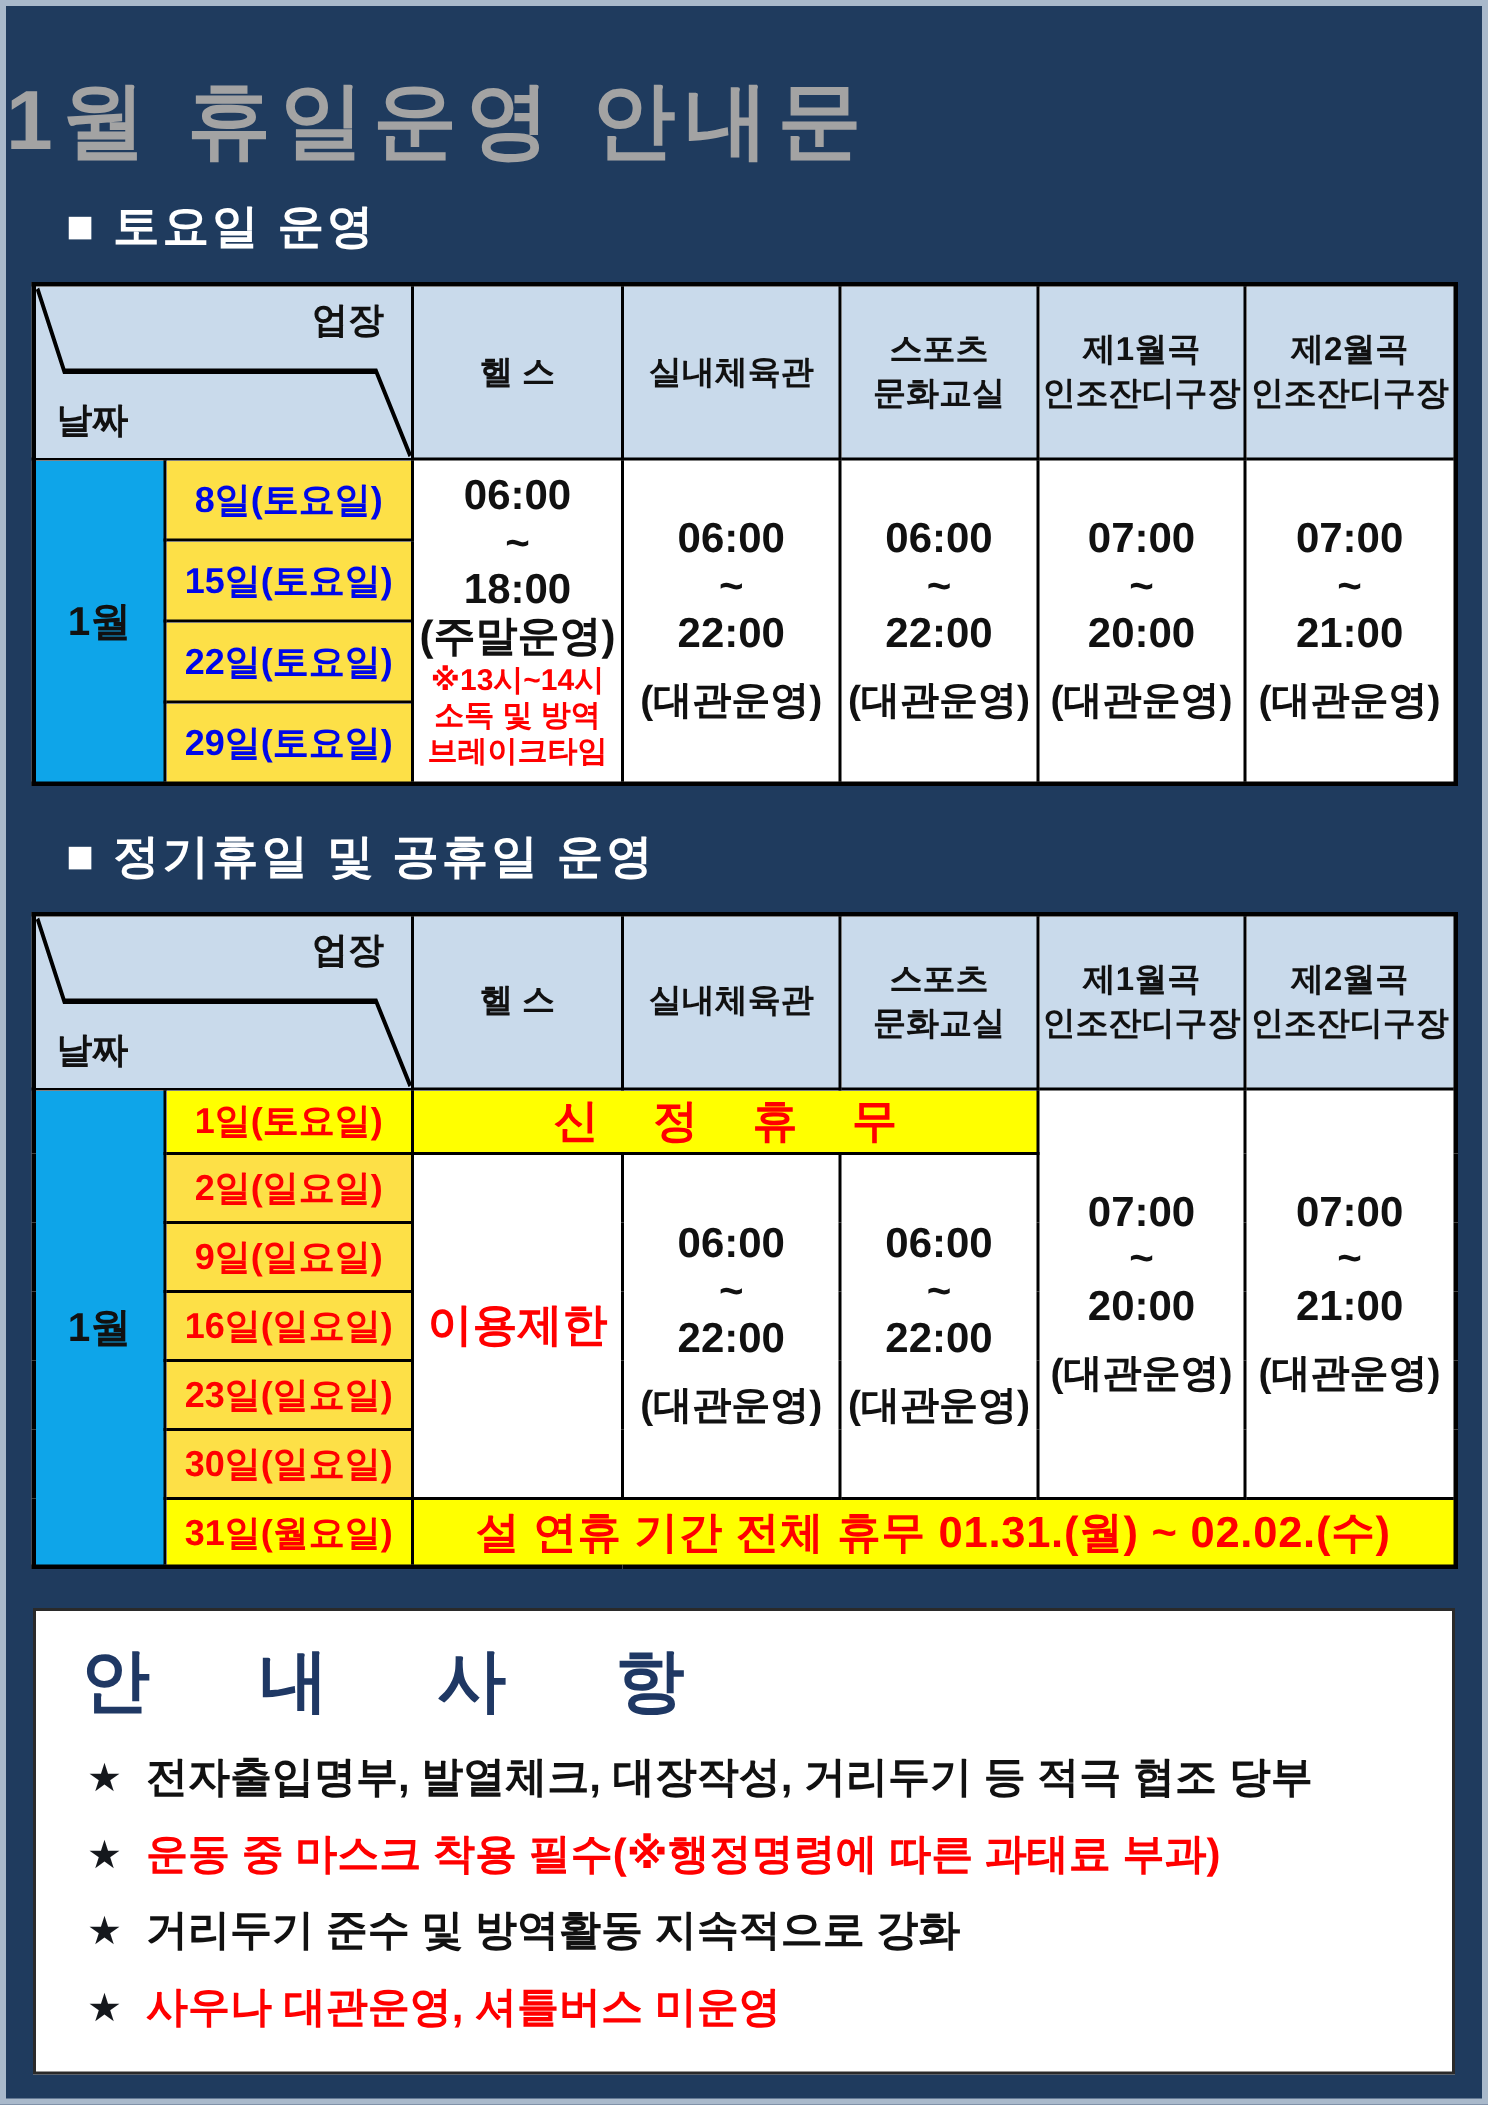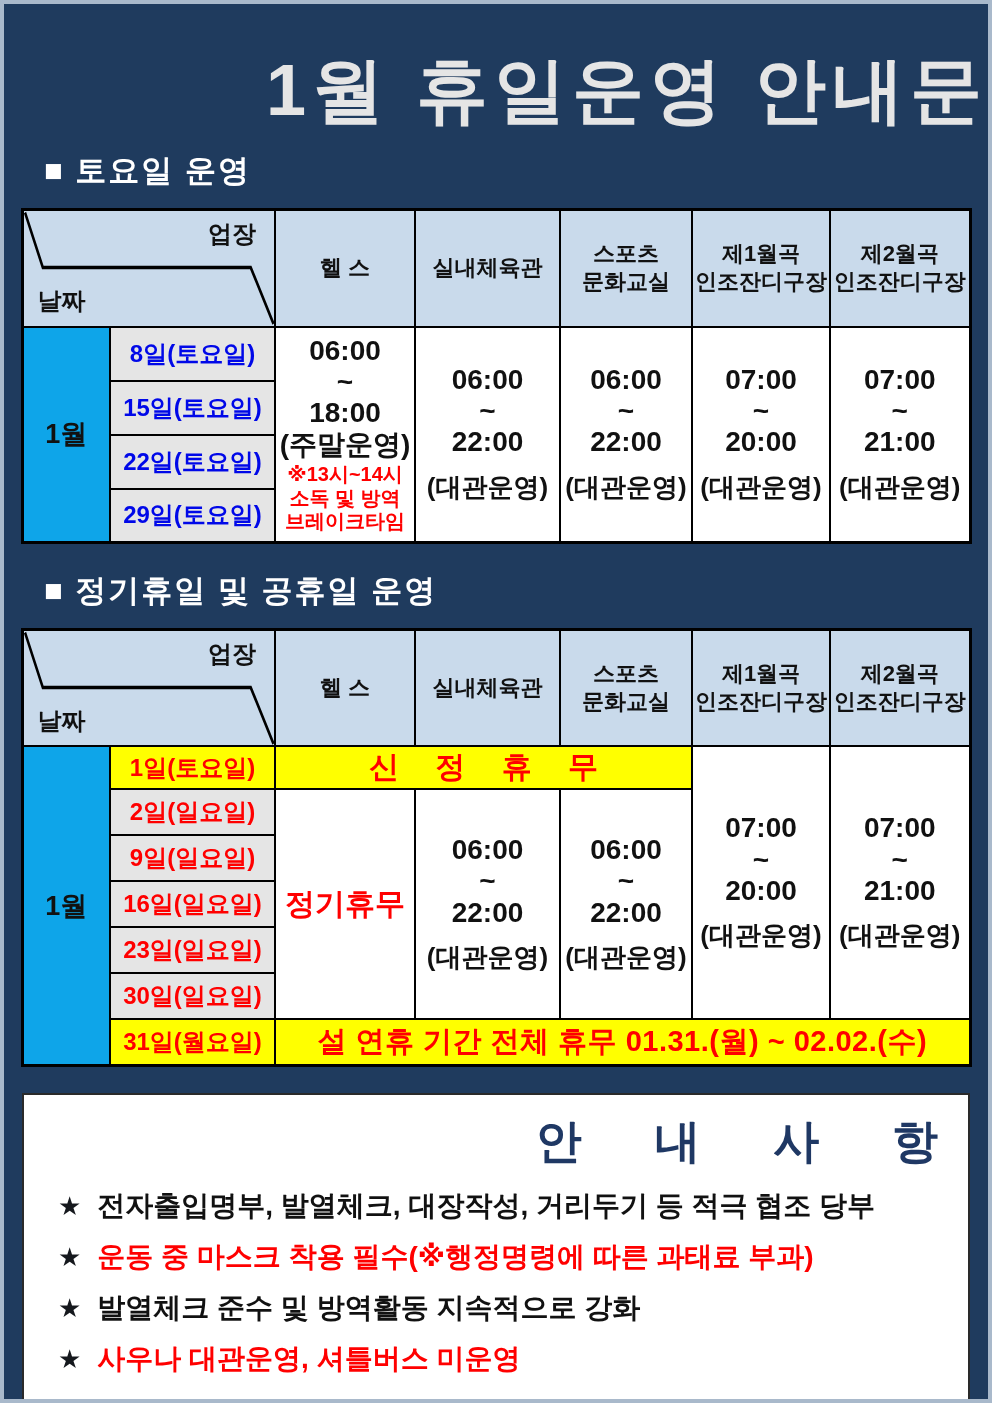--- a/index.html
+++ b/index.html
@@ -3,61 +3,61 @@
 <meta charset="utf-8">
 <style>
   html,body { margin:0; padding:0; }
   .page {
     position:relative; width:992px; height:1403px; box-sizing:border-box;
     background:#1F3B5E; overflow:hidden;
     border:4px solid #A9B9CB;
     font-family:"Liberation Sans","DejaVu Sans",sans-serif;
   }
   .title {
-    margin-top:40px; text-align:right; color:#e5e5e5;
-    font-size:72px; font-weight:900; letter-spacing:6px; line-height:1.28;
+    margin-top:40px; text-align:left; color:#a3a3a3;
+    font-size:56px; font-weight:900; letter-spacing:6px; line-height:1.28;
   }
   .section-heading {
     margin:14px 0 0 40px; color:#FFFFFF; font-size:31px; font-weight:800; letter-spacing:2px;
   }
   table.sched {
     border-collapse:collapse; table-layout:fixed; width:948px;
     margin:16px auto 0; border:3px solid #000; background:#FFFFFF;
   }
   .sched th, .sched td {
     border:2px solid #000; text-align:center; vertical-align:middle; padding:0; overflow:hidden;
   }
   .sched th {
     background:#C9DAEB; color:#111; font-size:22px; font-weight:800;
     white-space:pre-line; line-height:1.3;
   }
   tr.h-head  { height:79px; }
   tr.r54 { height:54px; }
   tr.r40 { height:40px; }
   tr.r46 { height:46px; }
   .month { background:#0ea5e9; color:#111; font-size:27px; font-weight:800; }
-  .date  { font-size:24px; font-weight:800; color:#0008E8; background:#e5e5e5; }
+  .date  { font-size:24px; font-weight:800; color:#0008E8; background:#fde047; }
   .date.red { color:#FF0000; }
   .ycell { background:#FFFF00; color:#FF0000; font-weight:800; }
   .time  { font-size:28px; font-weight:800; line-height:1.12; white-space:pre-line; color:#111; }
   .paren { font-size:26px; font-weight:800; margin-top:12px; color:#111; }
   .note  { font-size:20px; font-weight:800; color:#FF0000; line-height:1.18; white-space:pre-line; margin-top:3px; }
   .closed  { font-size:30px; font-weight:800; color:#FF0000; }
   .newyear { font-size:30px; letter-spacing:14px; text-indent:14px; }
   .seollal { font-size:29px; letter-spacing:0.5px; }
   .corner { position:relative; background:#C9DAEB; }
   .corner svg { position:absolute; left:0; top:0; width:100%; height:100%; }
   .corner-top    { position:absolute; top:7px;  right:18px; font-size:24px; font-weight:800; color:#111; }
   .corner-bottom { position:absolute; bottom:9px; left:14px; font-size:24px; font-weight:800; color:#111; }
   .notice-box {
     width:948px; margin:26px auto 0; background:#FFFFFF; border:2px solid #2a2a2a;
     padding:16px 0 24px; box-sizing:border-box;
   }
   .notice-title {
-    text-align:right; color:#1F3864; font-size:46px; font-weight:900;
+    text-align:left; color:#1F3864; font-size:46px; font-weight:900;
     letter-spacing:30px; text-indent:30px;
   }
   .notice-list { list-style:none; margin:14px 0 0; padding:0 20px 0 34px; }
   .notice-item { font-size:28px; font-weight:800; color:#111; margin-top:13px; white-space:nowrap; }
   .notice-item.red { color:#FF0000; }
   .star { margin-right:16px; color:#15181d; font-size:26px; }
 </style>
 </head>
 <body>
 
@@ -186,21 +186,21 @@
         </td>
         <td rowspan="6">
           <div class="time">07:00
 ~
 21:00</div>
           <div class="paren">(대관운영)</div>
         </td>
       </tr>
       <tr class="r46">
         <td class="date red">2일(일요일)</td>
-        <td rowspan="5" class="closed">정기휴무</td>
+        <td rowspan="5" class="closed">이용제한</td>
         <td rowspan="5">
           <div class="time">06:00
 ~
 22:00</div>
           <div class="paren">(대관운영)</div>
         </td>
         <td rowspan="5">
           <div class="time">06:00
 ~
 22:00</div>
@@ -224,18 +224,18 @@
         <td colspan="5" class="ycell seollal">설 연휴 기간 전체 휴무 01.31.(월) ~ 02.02.(수)</td>
       </tr>
     </tbody>
   </table>
 
   <div class="notice-box">
     <div class="notice-title">안 내 사 항</div>
     <ul class="notice-list">
       <li class="notice-item"><span class="star">★</span><span>전자출입명부, 발열체크, 대장작성, 거리두기 등 적극 협조 당부</span></li>
       <li class="notice-item red"><span class="star">★</span><span>운동 중 마스크 착용 필수(※행정명령에 따른 과태료 부과)</span></li>
-      <li class="notice-item"><span class="star">★</span><span>발열체크 준수 및 방역활동 지속적으로 강화</span></li>
+      <li class="notice-item"><span class="star">★</span><span>거리두기 준수 및 방역활동 지속적으로 강화</span></li>
       <li class="notice-item red"><span class="star">★</span><span>사우나 대관운영, 셔틀버스 미운영</span></li>
     </ul>
   </div>
 
 </div>
 
 </body></html>

